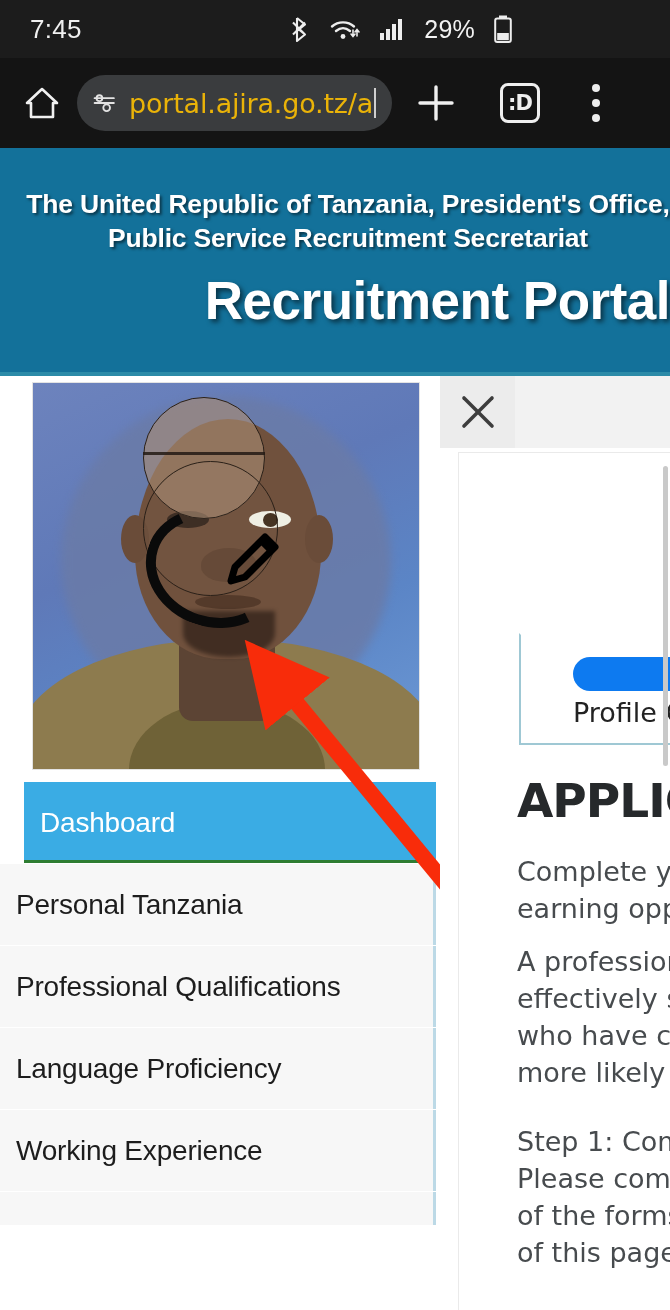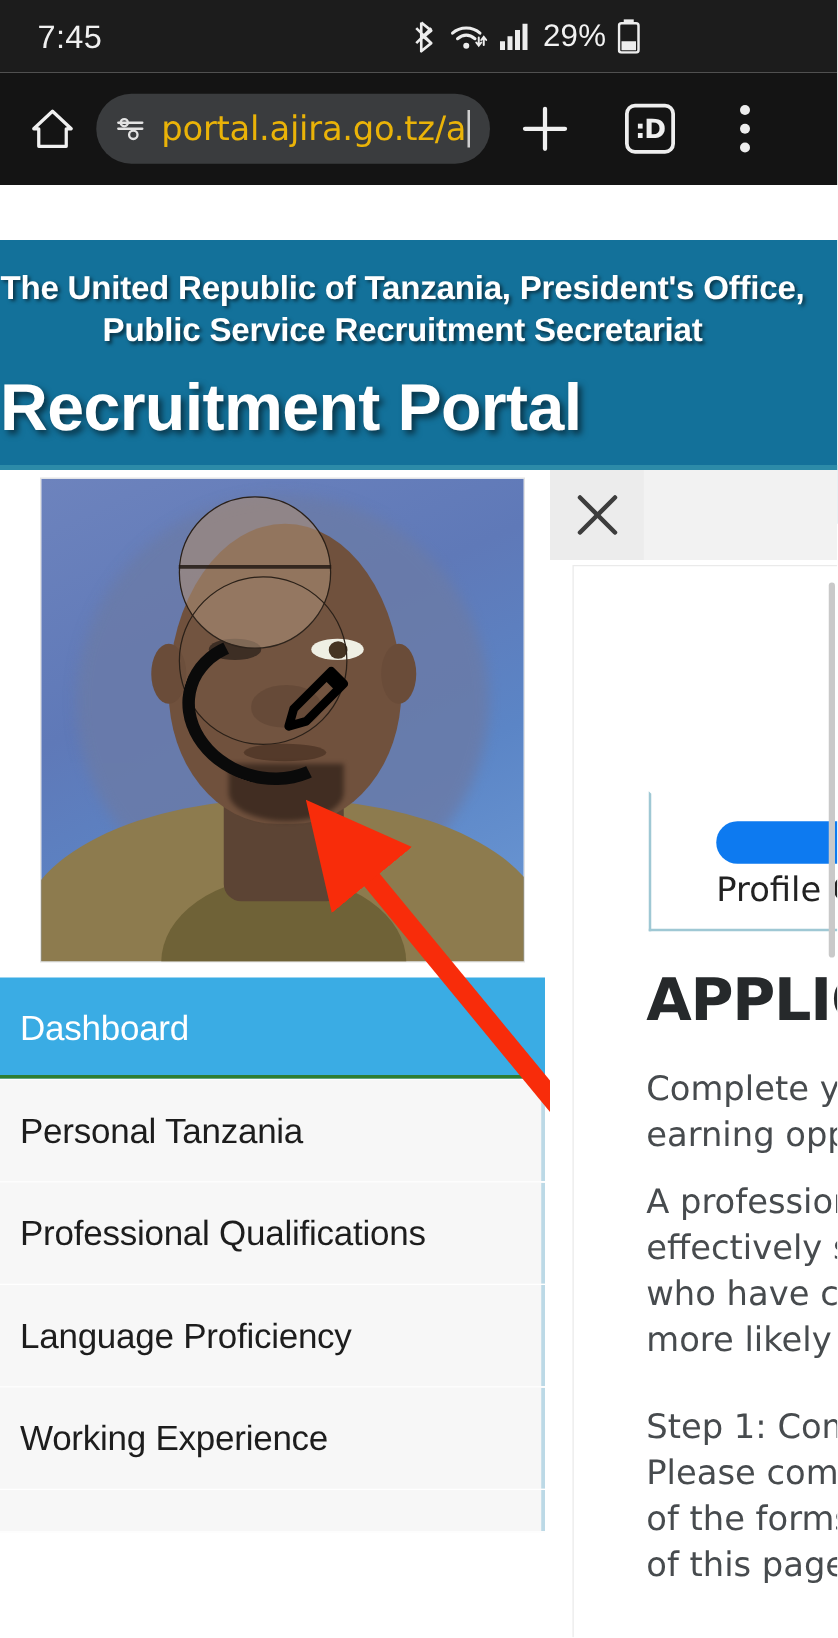--- a/index.html
+++ b/index.html
@@ -16,21 +16,21 @@
     position:absolute; left:0; top:0; width:670px; height:58px;
     background:#1c1c1c; color:#e9e9e9;
     display:flex; align-items:center;
   }
   .status-clock {
     font-size:26px; font-weight:400; letter-spacing:.3px;
     margin-left:30px; color:#f0f0f0;
   }
   .status-right {
     position:absolute; right:158px; top:0; height:58px;
-    display:flex; align-items:center; gap:9px;
+    display:flex; align-items:center; gap:19px;
   }
   .status-pct { font-size:25px; font-weight:500; color:#f2f2f2; letter-spacing:.2px;}
   .ic { display:block; }
 
   
   .browserbar {
     position:absolute; left:0; top:58px; width:670px; height:90px;
     background:#141414;
     display:flex; align-items:center;
   }
@@ -61,23 +61,22 @@
     color:#efefef; font-size:21px; font-weight:700;
     font-family:"DejaVu Sans", sans-serif; letter-spacing:-1px;
   }
   .dot3 { display:flex; flex-direction:column; gap:7px; align-items:center; }
   .dot3 span { width:8px; height:8px; border-radius:50%; background:#ededed; display:block; }
 
   
   .sitebanner {
     position:absolute; left:0; top:148px; width:670px; height:227px;
     background:#13719a;
-    display:flex; flex-direction:column; align-items:flex-start;
-    padding-top:22px;
-    margin-top:44px;
+    display:flex; flex-direction:column; align-items:flex-end;
+    padding-top:40px;
   }
   .banner-sub {
     width:644px; text-align:center; color:#ffffff;
     font-family:"Liberation Sans", sans-serif;
     font-size:26.5px; font-weight:700; line-height:1.28;
     text-shadow:2px 2px 3px rgba(0,0,0,.55);
     letter-spacing:-.2px;
   }
   .banner-title {
     margin-top:14px; color:#ffffff;
@@ -157,20 +156,21 @@
     padding-left:16px;
     background:#f7f7f7;
     border-bottom:1px solid #ffffff;
     color:#1d1d1d; font-size:28px; font-weight:400;
     letter-spacing:-.2px;
     box-shadow:inset -3px 0 0 #bcd9e6;
   }
   .menu-item.active {
     background:#3aace4; color:#ffffff;
     box-shadow:inset 0 -3px 0 #2e7d32;
+    margin-left:24px;
   }
   .menu-item.partial { height:34px; }
 
   
   .rightcol {
     position:absolute; left:440px; top:0; width:230px; height:934px;
     background:#ffffff; overflow:hidden;
   }
   .close-strip {
     position:absolute; left:0; top:0; width:230px; height:72px;

